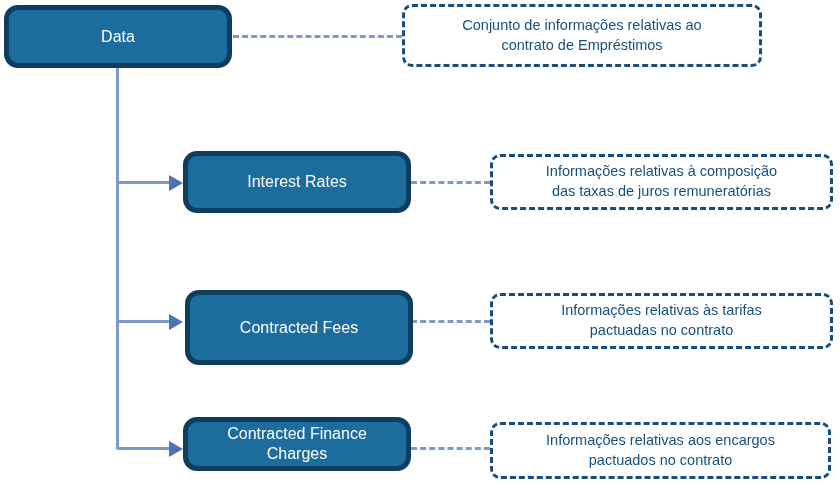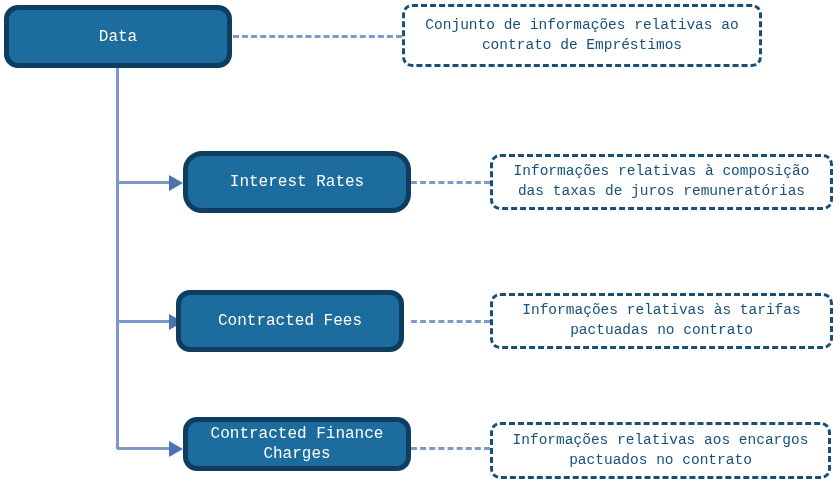--- a/index.html
+++ b/index.html
@@ -2,42 +2,42 @@
 <html><head>
 <meta charset="utf-8">
 <style>
   * { margin: 0; padding: 0; box-sizing: border-box; }
   html, body { background: #ffffff; }
   #canvas {
     position: relative;
     width: 840px;
     height: 484px;
     background: #ffffff;
-    font-family: Liberation Mono, monospace;
+    font-family: Liberation Sans, sans-serif;
     overflow: hidden;
   }
 
   
   .node {
     position: absolute;
     background: #1d6c9e;
     border: 5px solid #0e3d5f;
     border-radius: 14px;
     color: #ffffff;
     display: flex;
     align-items: center;
     justify-content: center;
     text-align: center;
     font-size: 16px;
     line-height: 1.25;
     padding: 2px 10px;
   }
   #node-root  { left: 4px;   top: 5px;   width: 228px; height: 63px; }
-  #node-child0{ left: 183px; top: 151px; width: 228px; height: 62px; border-radius: 19px; }
-  #node-child1{ left: 176px; top: 290px; width: 228px; height: 62px; }
+  #node-child0{ left: 183px; top: 151px; width: 228px; height: 62px; }
+  #node-child1{ left: 185px; top: 290px; width: 228px; height: 75px; }
   #node-child2{ left: 183px; top: 417px; width: 228px; height: 54px; }
 
   
   .note {
     position: absolute;
     border: 3px dashed #1a4e78;
     border-radius: 10px;
     color: #17517c;
     display: flex;
     flex-direction: column;

